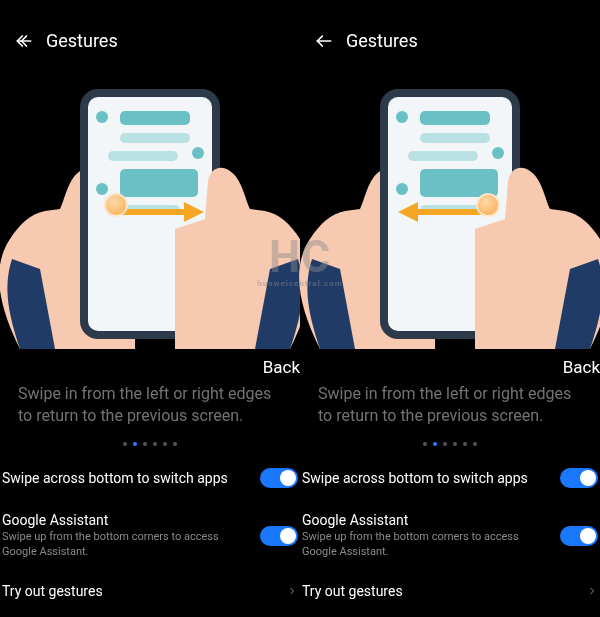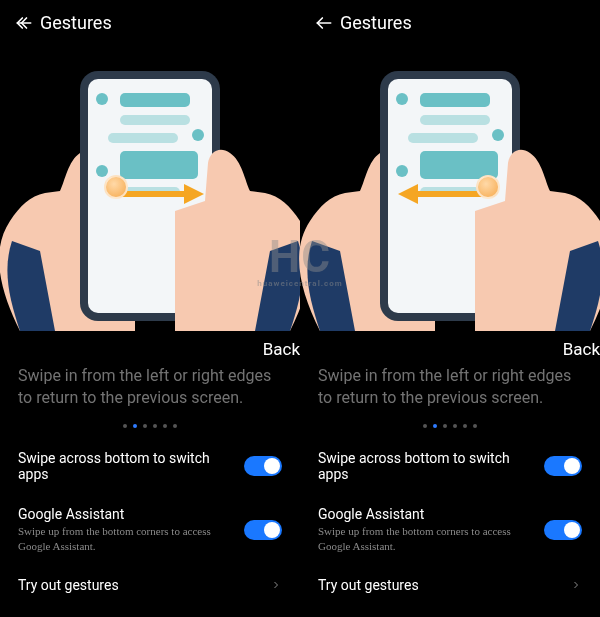--- a/index.html
+++ b/index.html
@@ -17,22 +17,22 @@
     height: 617px;
     background: #000;
     color: #fff;
     position: relative;
     display: flex;
     flex-direction: column;
   }
   .header {
     display: flex;
     align-items: center;
-    padding: 12px 14px 8px 14px;
-    gap: 6px;
+    padding: 30px 14px 8px 14px;
+    gap: 12px;
   }
   .back-arrow svg { width: 20px; height: 20px; display: block; }
   .header-title {
     font-size: 18px;
     font-weight: 400;
     color: #fff;
   }
   .illus-wrap {
     height: 280px;
     display: flex;
@@ -60,25 +60,25 @@
   }
   .dot {
     width: 4px; height: 4px; border-radius: 50%;
     background: #555;
   }
   .dot.active { background: #2f7bff; }
   .setting-row {
     display: flex;
     align-items: center;
     justify-content: space-between;
-    padding: 12px 18px;
+    padding: 12px 2px;
   }
   .setting-left { flex: 1; padding-right: 10px; }
   .setting-label { font-size: 14px; color: #fff; }
-  .setting-sub { font-size: 11px; color: #8a8a8a; line-height: 1.35; margin-top: 2px; font-family: Liberation Serif, serif; }
+  .setting-sub { font-size: 11px; color: #8a8a8a; line-height: 1.35; margin-top: 2px; }
   .toggle {
     width: 38px; height: 20px; border-radius: 10px;
     background: #1a78ff;
     position: relative;
     flex-shrink: 0;
   }
   .toggle::after {
     content: "";
     position: absolute;
     right: 2px; top: 2px;

